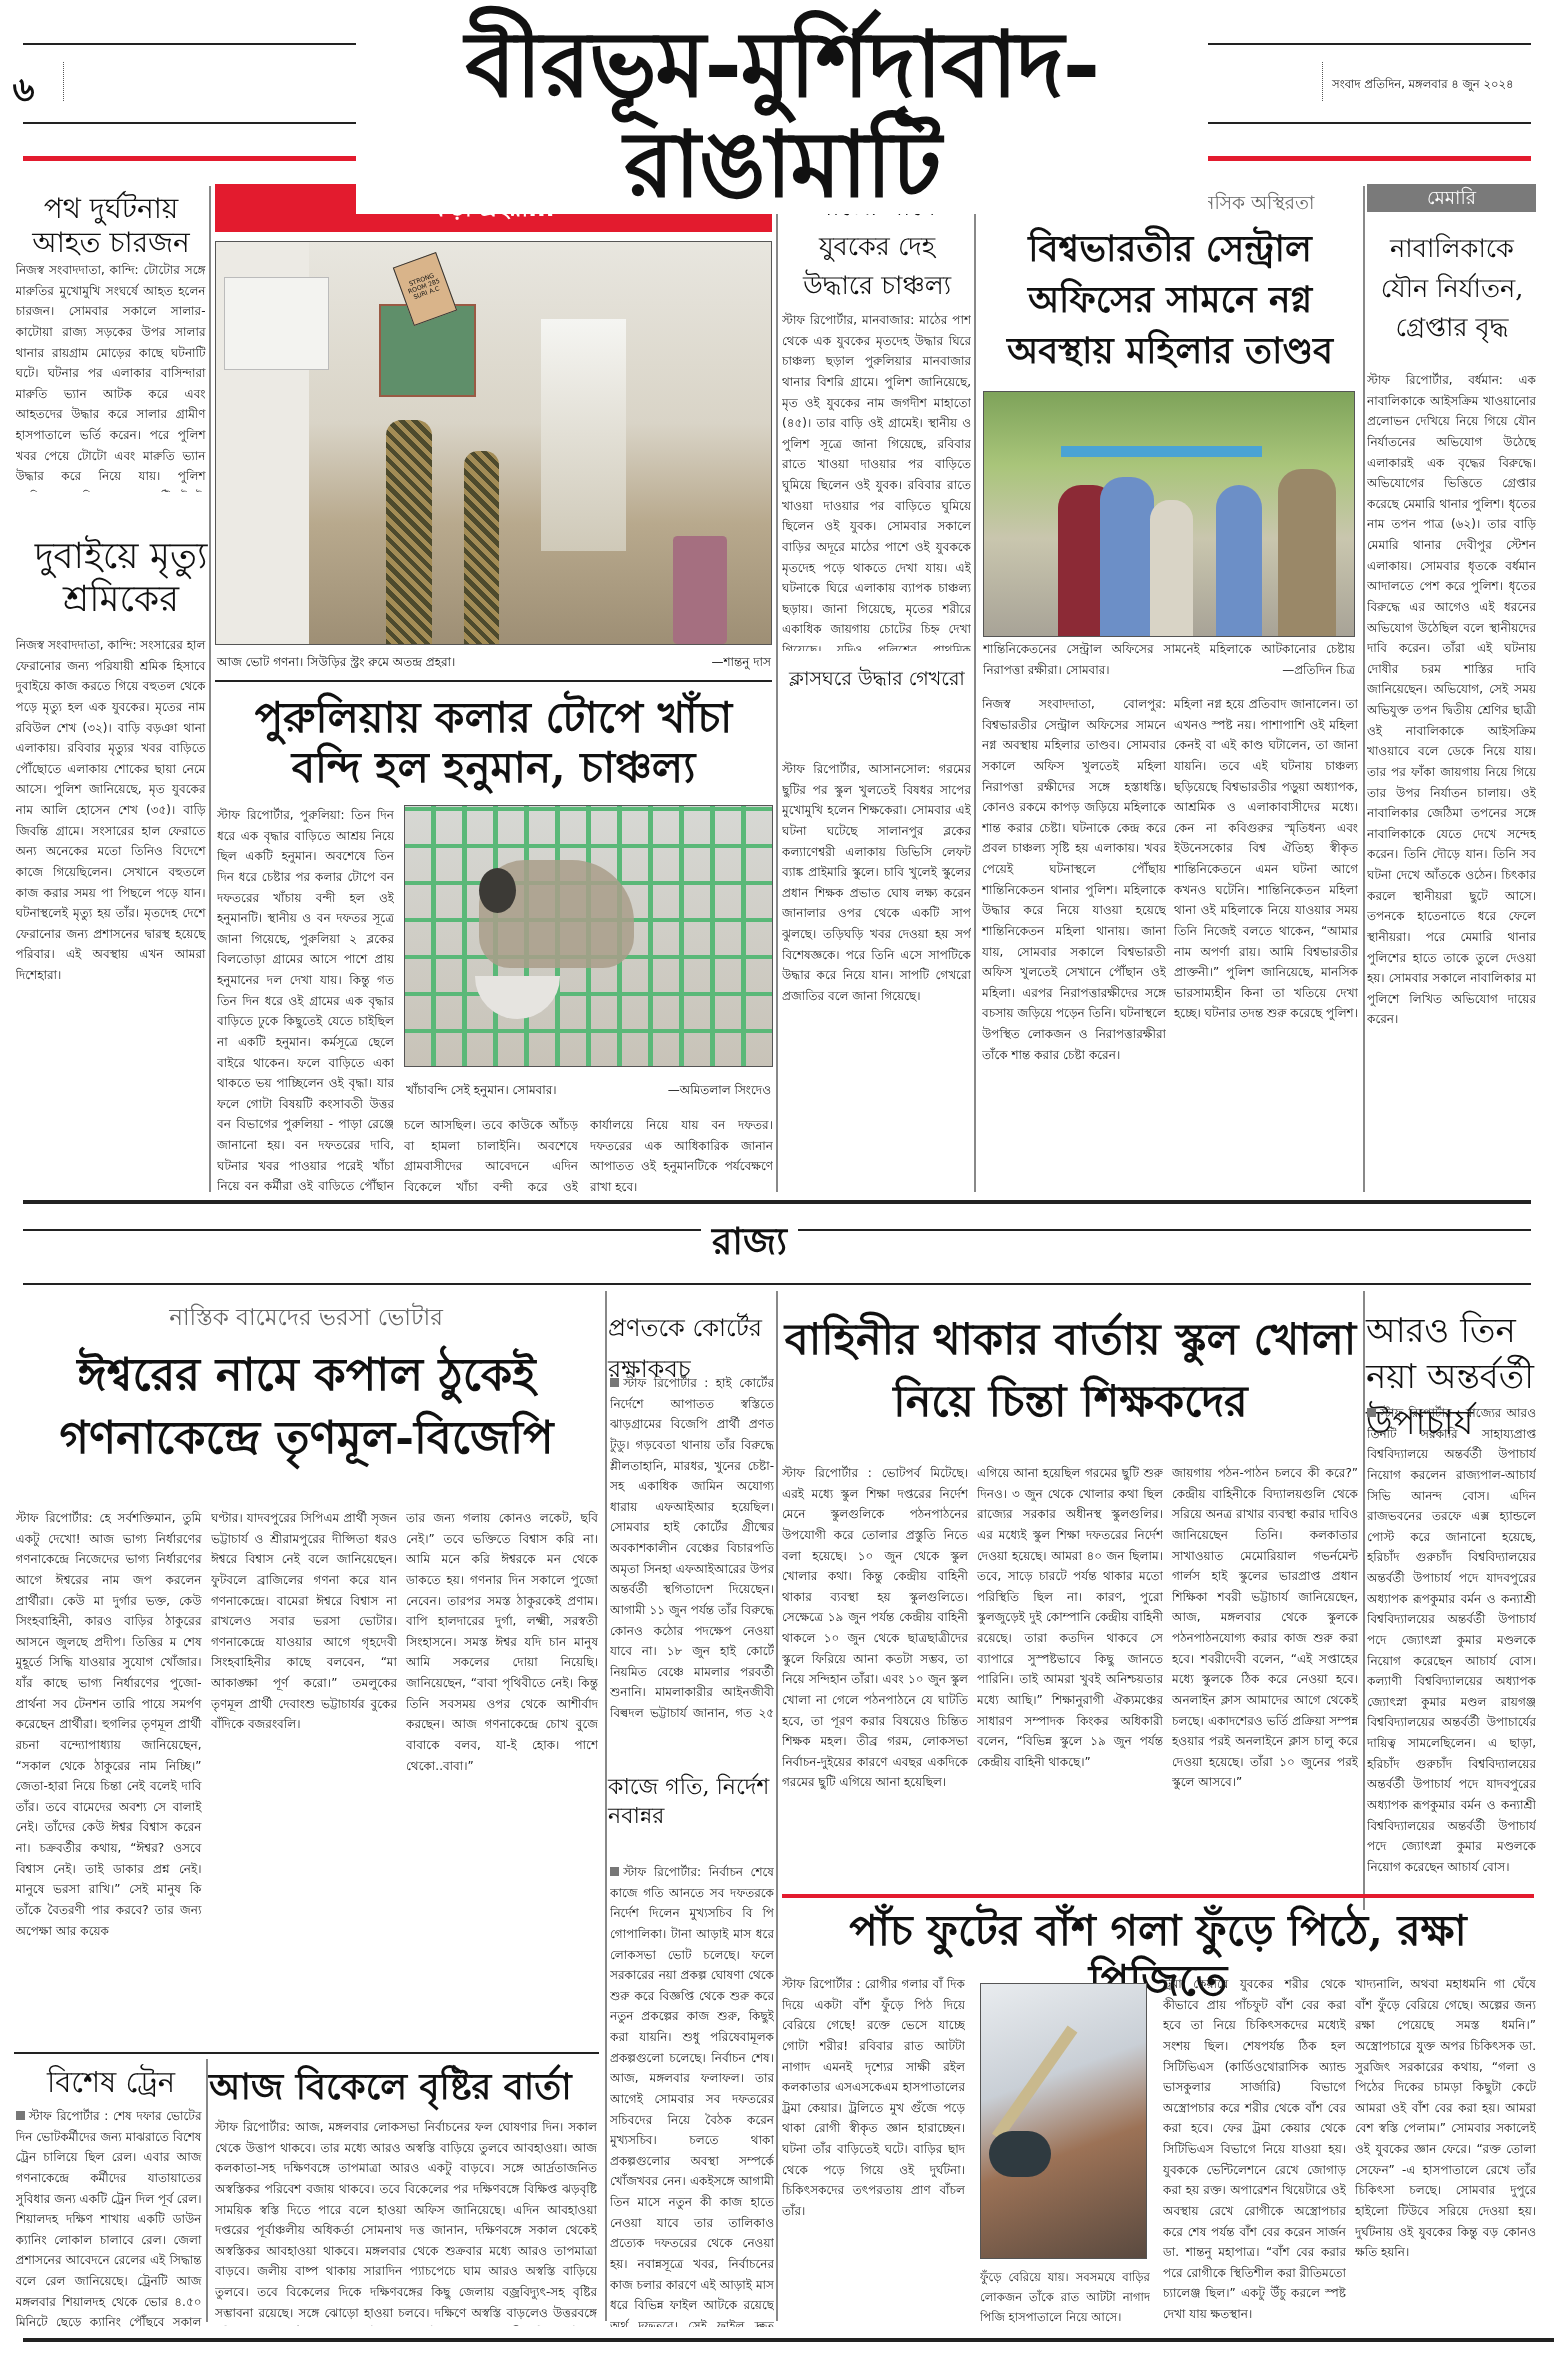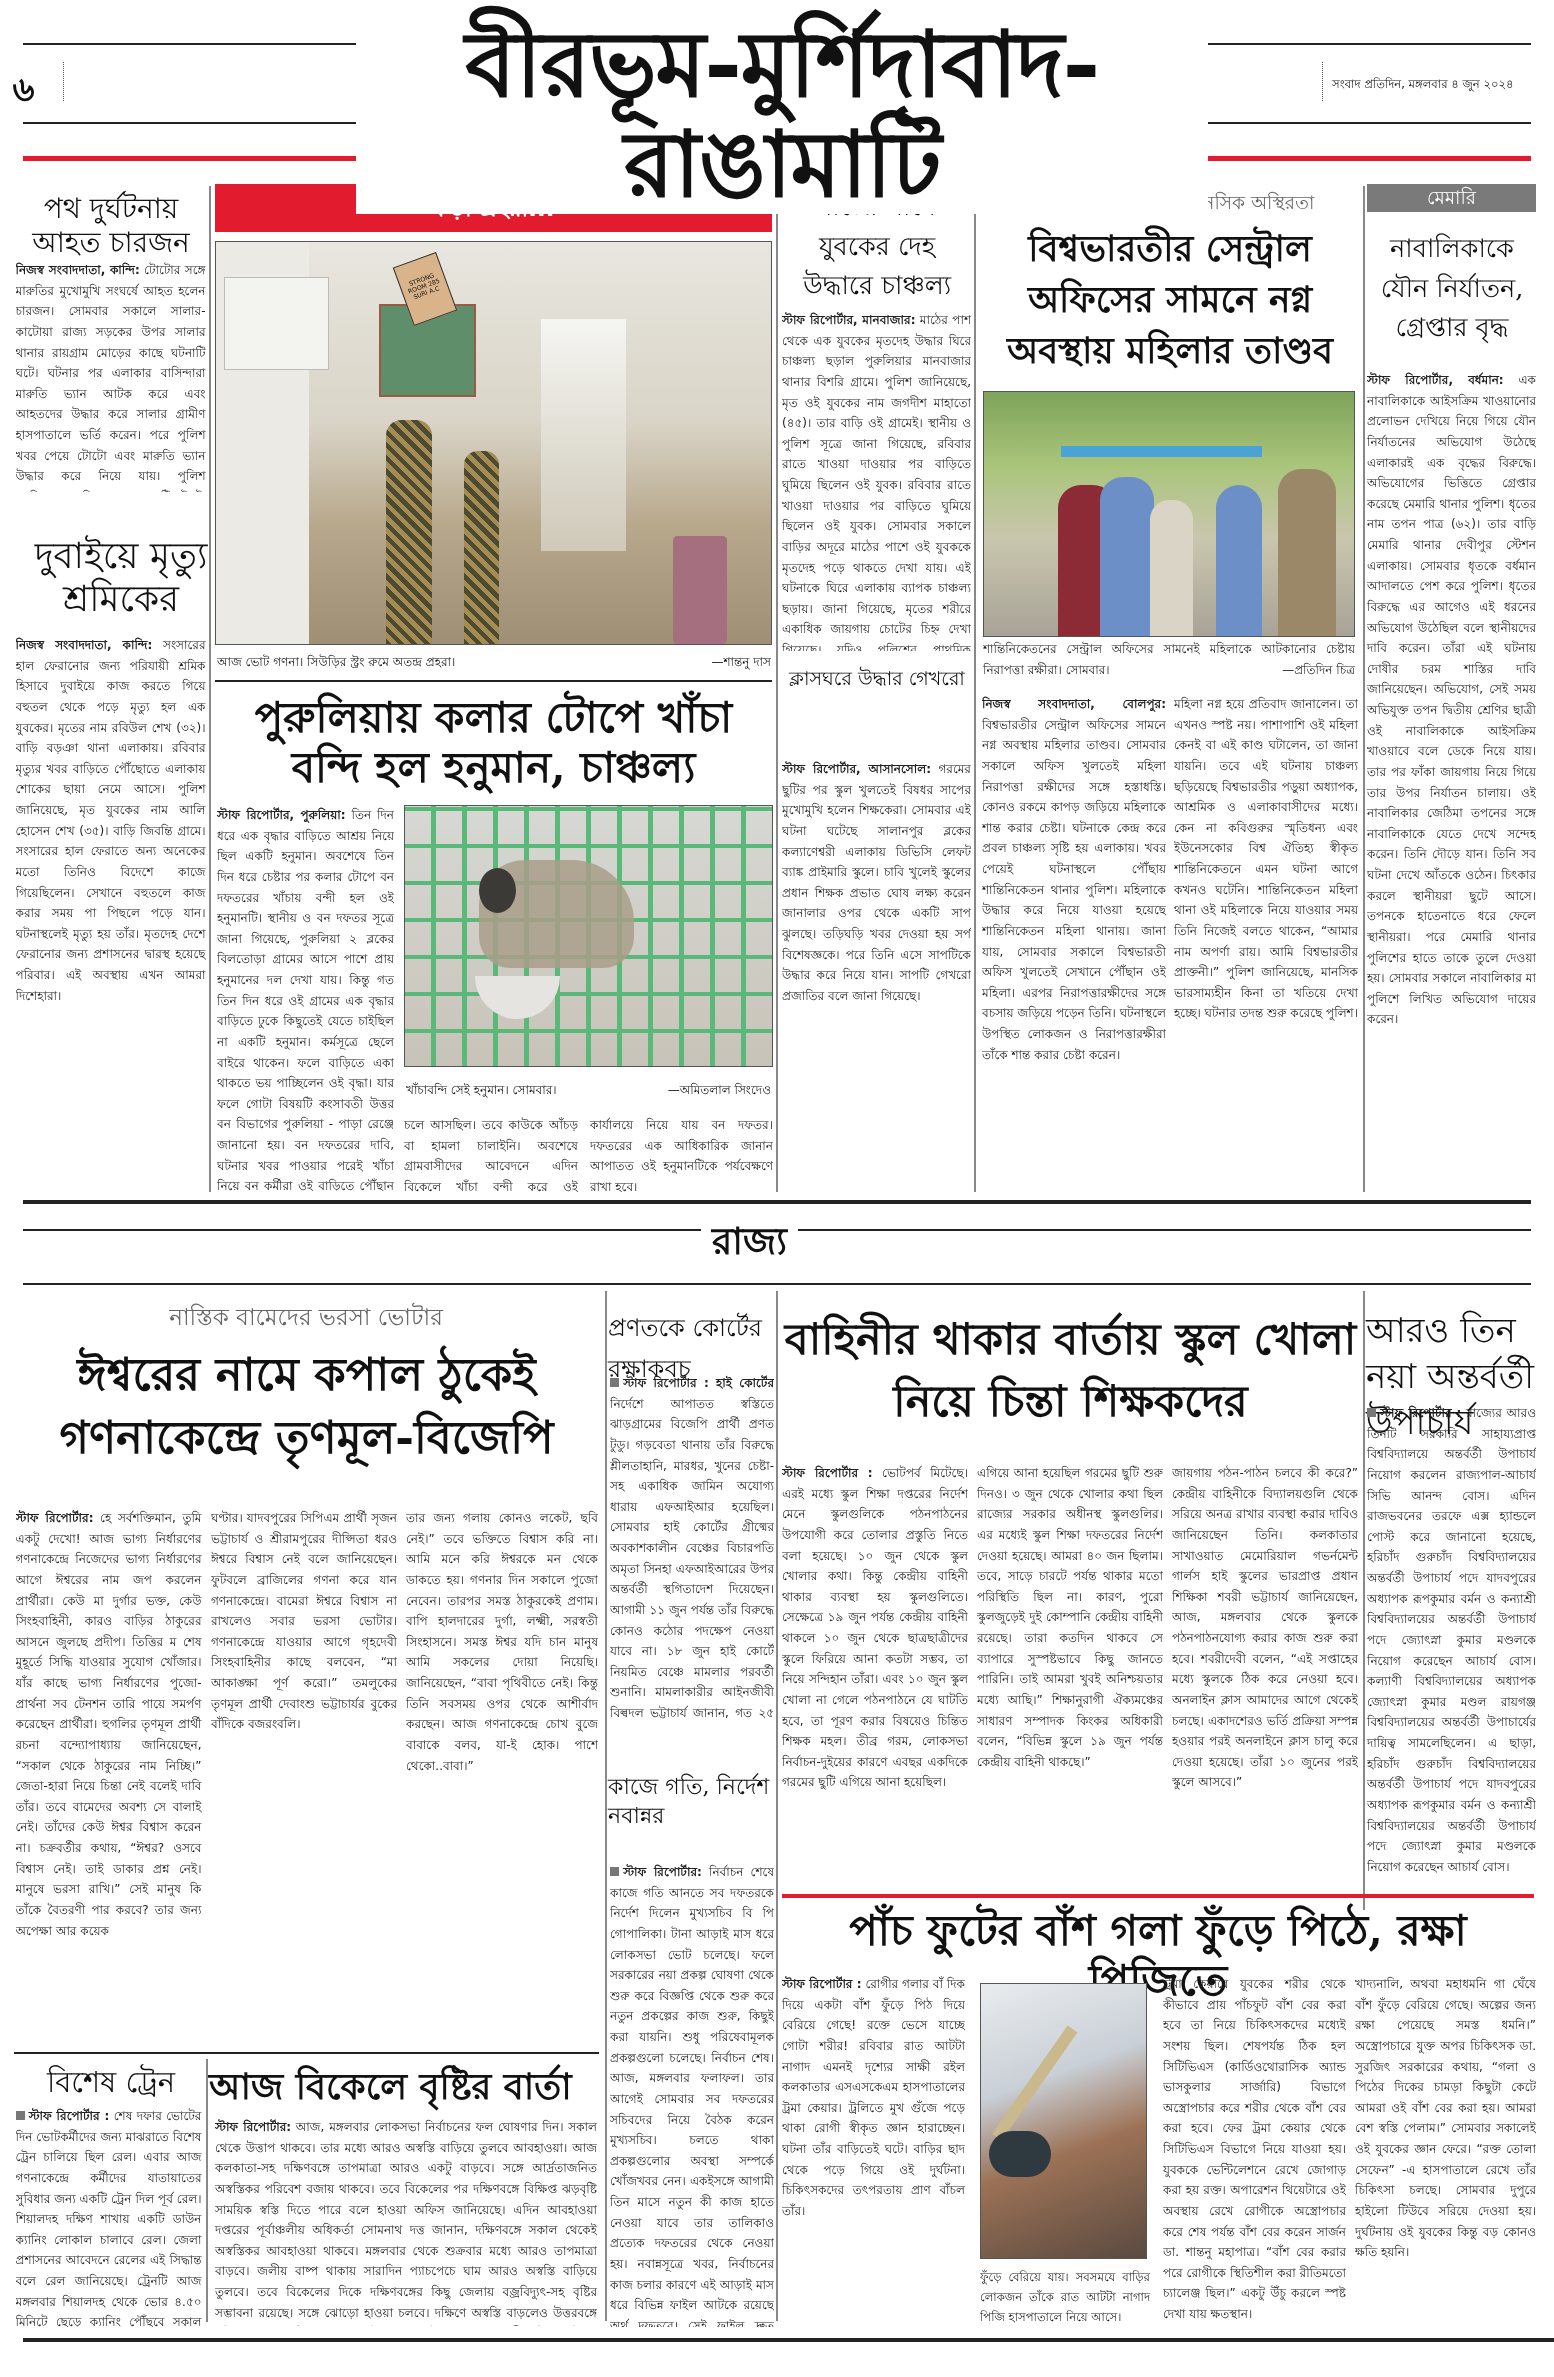--- a/index.html
+++ b/index.html
@@ -9,21 +9,21 @@
   .red { background: #e31b2e; }
   .vline { position: absolute; width: 1.5px; background: #888; }
   .masthead { left: 356px; top: 14px; width: 852px; text-align: center; font-family: "DejaVu Serif", serif; font-size: 91px; font-weight: bold; letter-spacing: -1.5px; line-height: 1.1; background: #fff; z-index: 2; }
   .pageno { left: 12.4px; top: 63px; font-size: 34px; font-weight: bold; font-family: "DejaVu Serif", serif; }
   .dateline { left: 1332px; top: 76px; font-size: 11.6px; width: 225px; }
   .subnav { left: 0; width: 1555px; top: 155px; text-align: center; font-size: 14.7px; font-weight: bold; }
   .subnav span.sq { display: inline-block; width: 6.2px; height: 9.3px; background: #e31b2e; margin: 0 4.6px; vertical-align: middle; }
   .hl { position: absolute; font-family: "DejaVu Serif", serif; text-align: center; line-height: 1.2; }
   .kick { position: absolute; text-align: center; color: #666; font-family: "DejaVu Sans", sans-serif; }
   .body { position: absolute; font-size: 12px; line-height: 1.72; text-align: justify; overflow: hidden; color: #222; }
-  .body b { font-weight: bold; }
+  .body b { font-weight: normal; }
   .photo { position: absolute; border: 0.8px solid #555; overflow: hidden; }
   .cap { position: absolute; font-size: 12px; display: flex; justify-content: space-between; }
   .banner { position: absolute; background: #e31b2e; color: #fff; text-align: center; font-size: 23px; font-weight: bold; }
   .graytag { position: absolute; background: #7a7a7a; color: #fff; text-align: center; font-size: 18.6px; }
   .sqb { display: inline-block; width: 9.3px; height: 9.3px; background: #777; margin-right: 3.9px; }
 </style>
 </head>
 <body>
 
 <div class="hr" style="left:23px; top:43px; width:1508px; height:1.5px;"></div>

